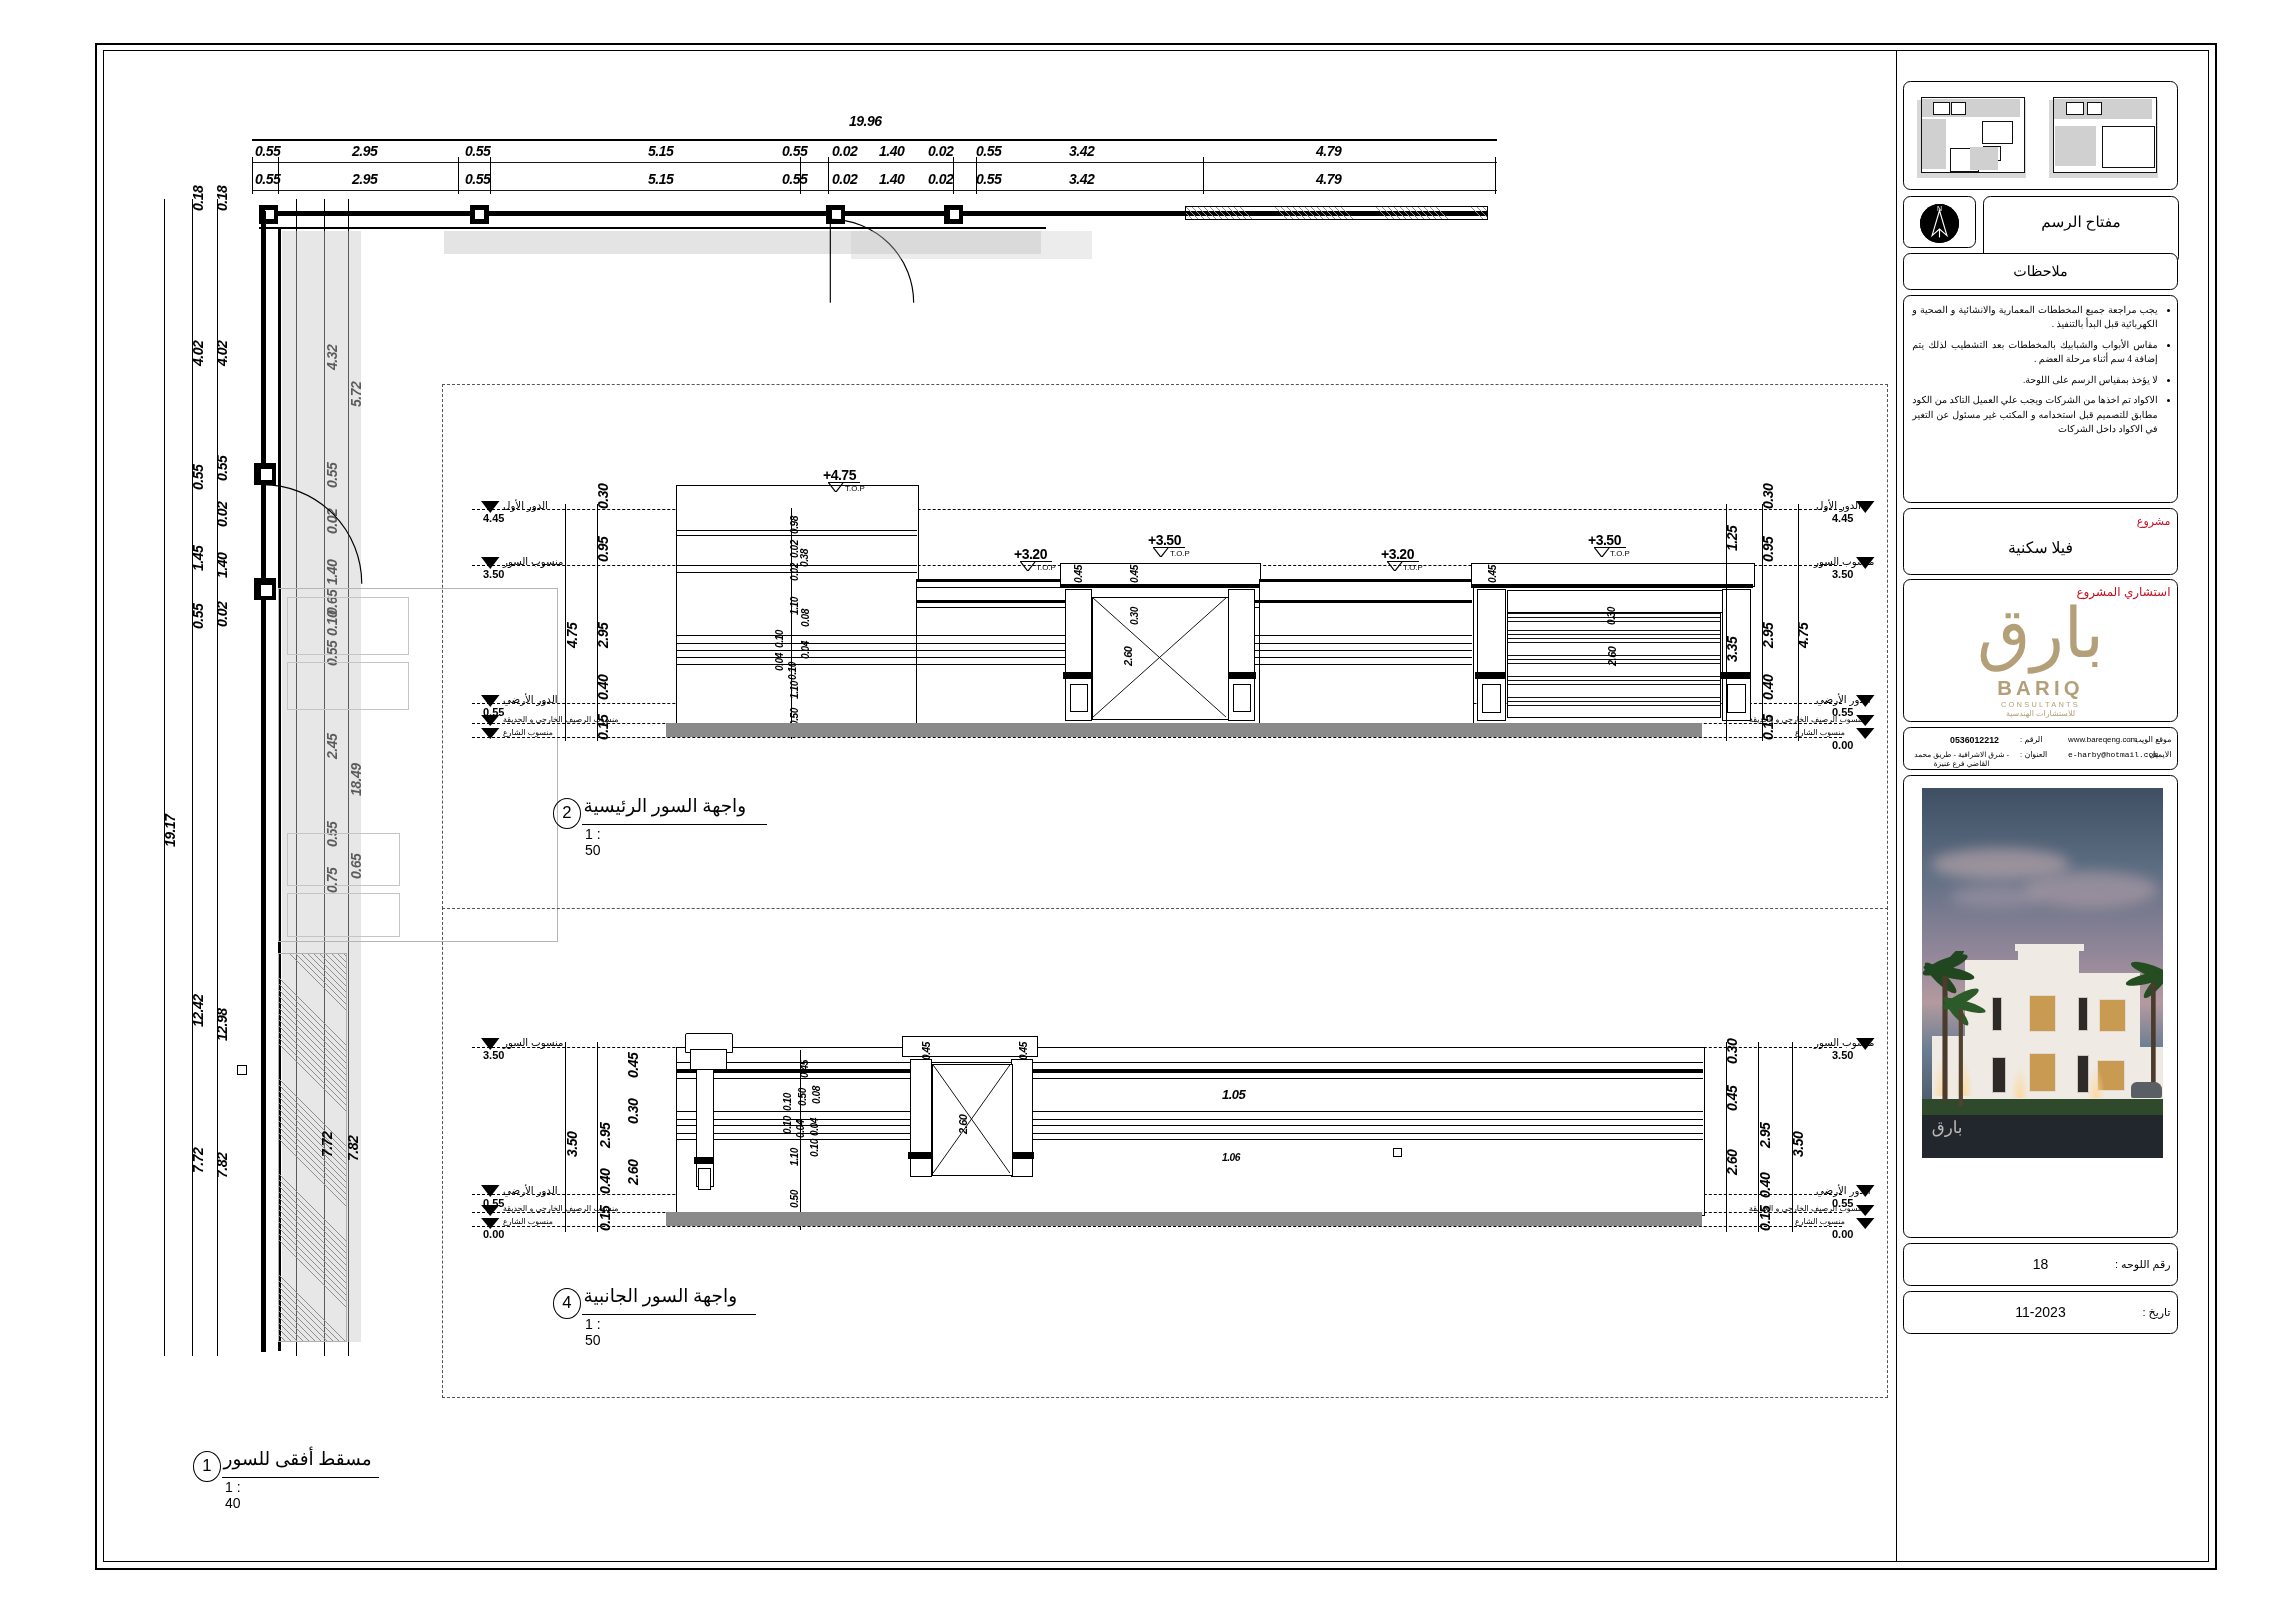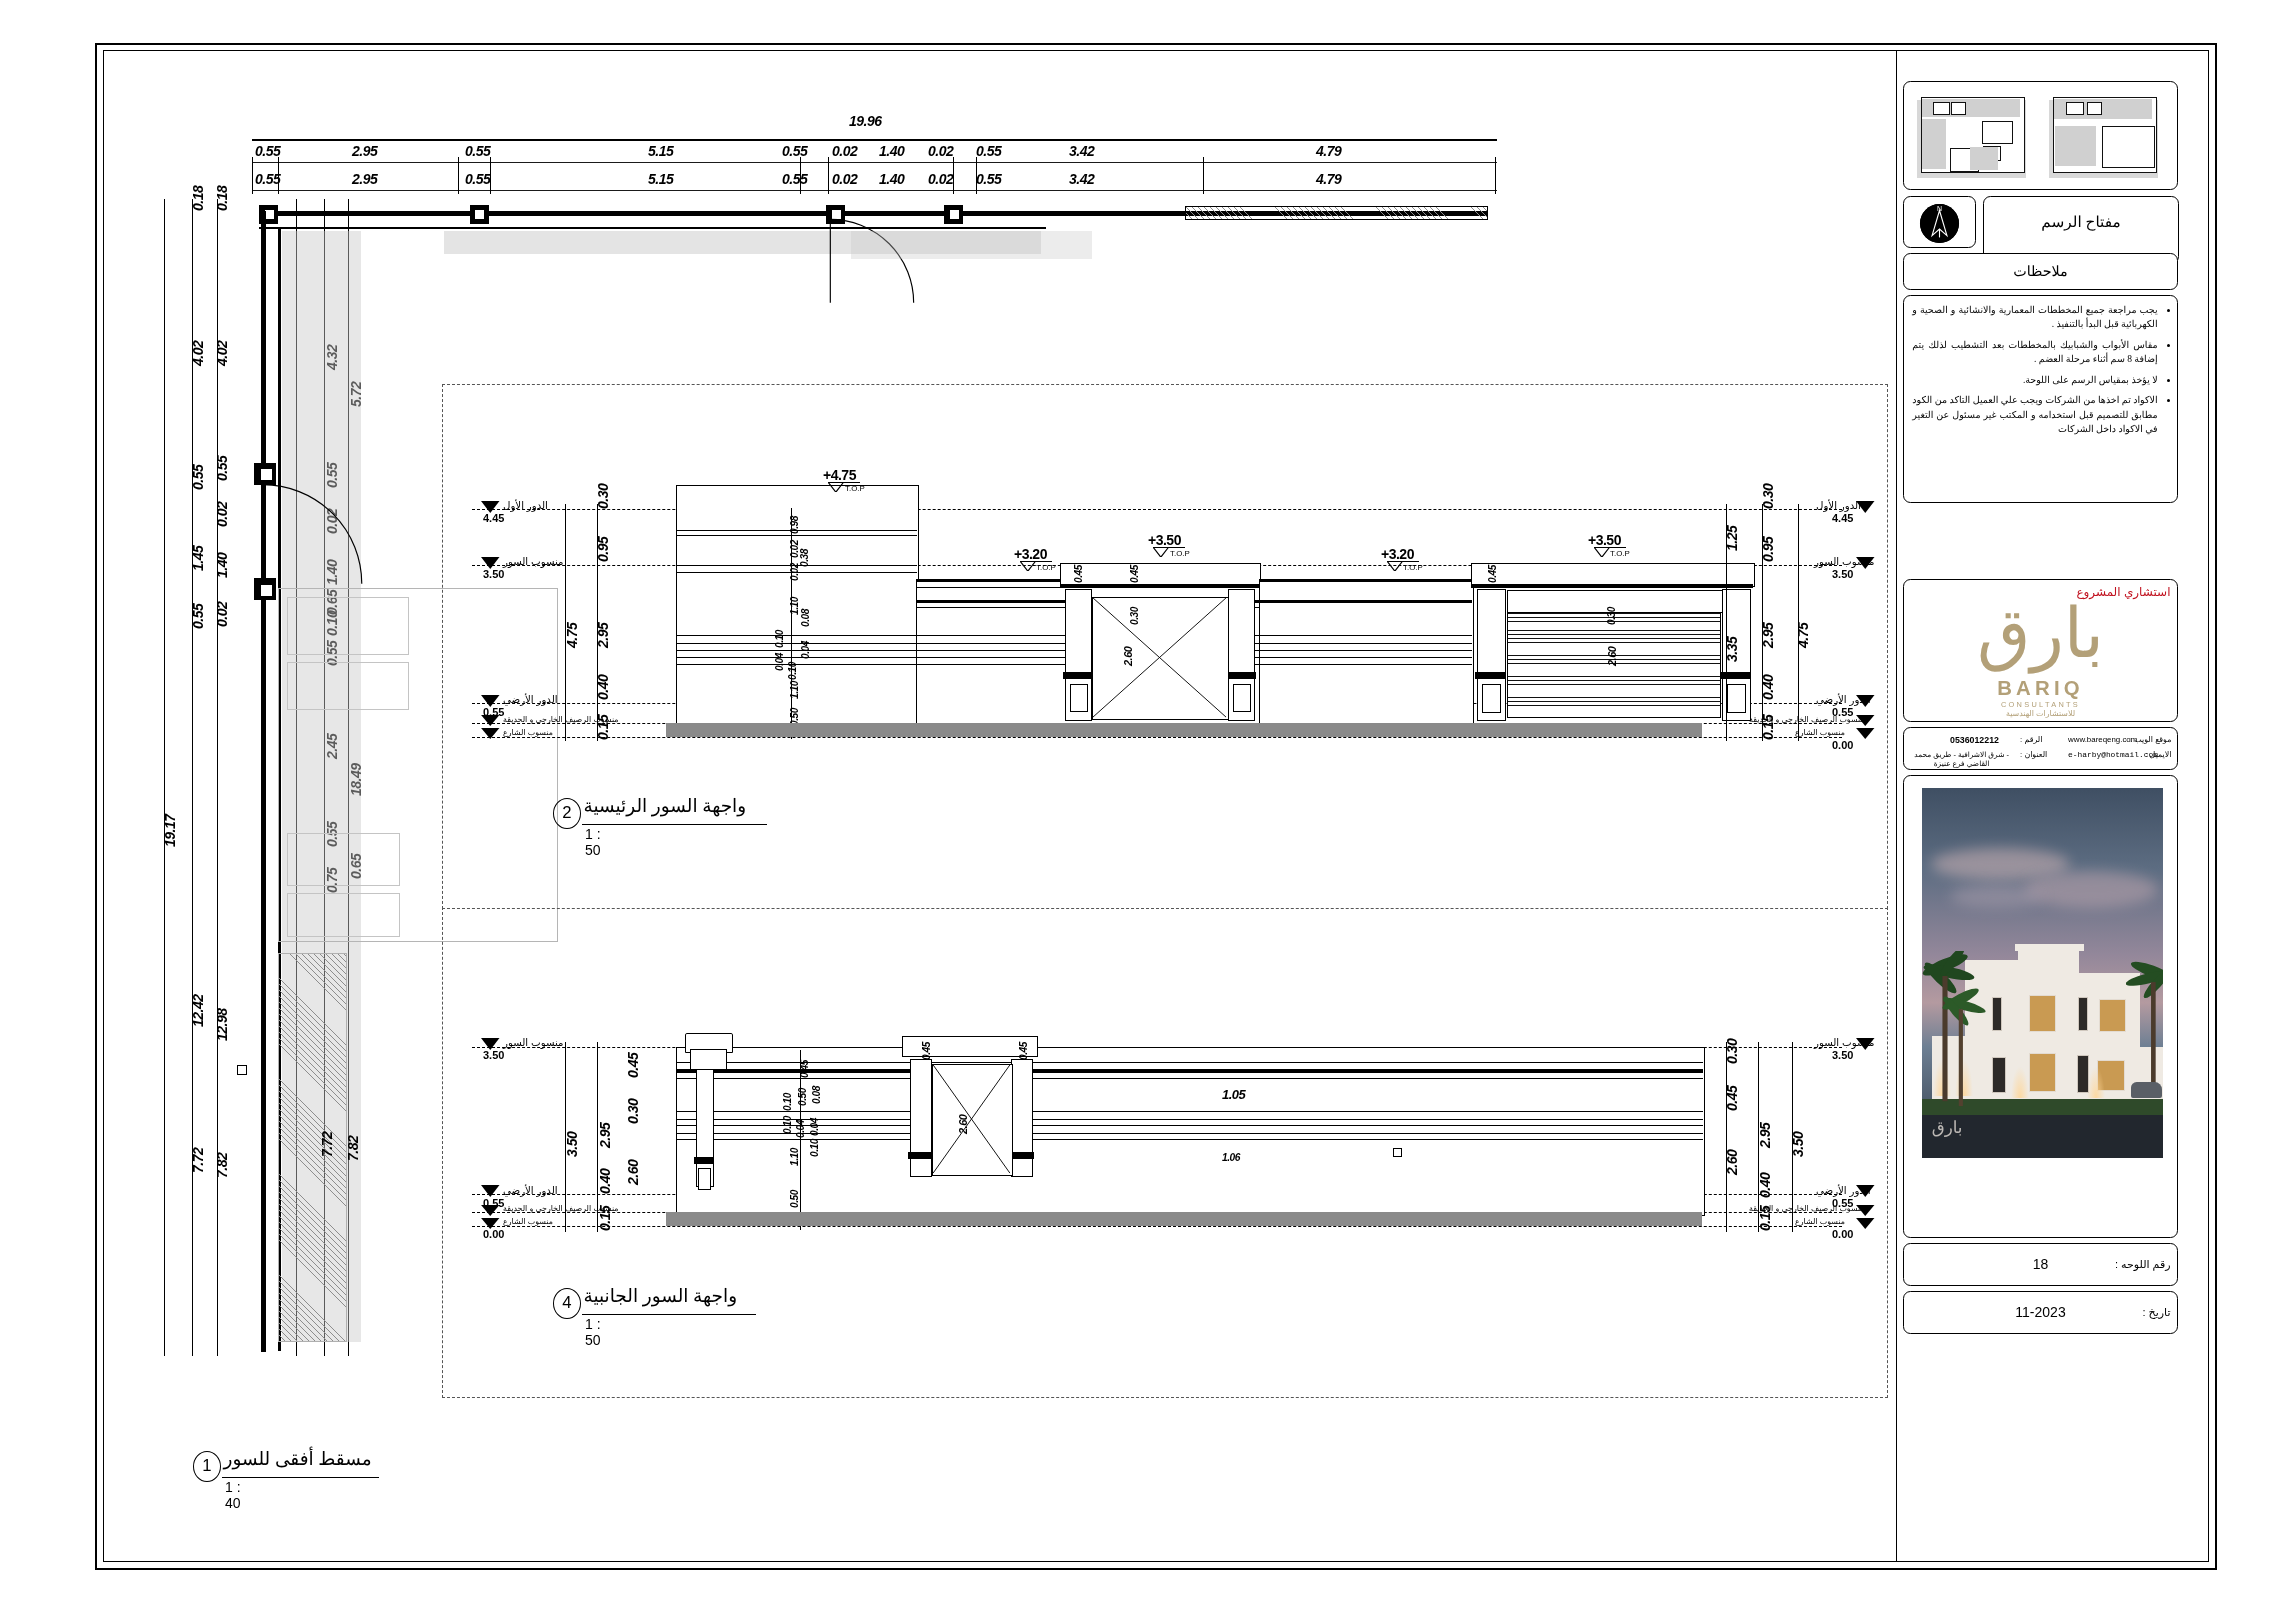--- a/index.html
+++ b/index.html
@@ -663,27 +663,31 @@
     </div>
 
     <div class="tb" style="top:172px;width:275px;height:37px;">
       <div class="tb-center" style="top:9.3px;font-size:14.3px;direction:rtl;font-family:'Liberation Serif',serif;">ملاحظات</div>
     </div>
 
     <div class="tb" style="top:214px;width:275px;height:208px;">
       <div class="notes-list">
         <ul>
           <li>يجب مراجعة جميع المخططات المعمارية والانشائية و الصحية و الكهربائية قبل البدأ بالتنفيذ .</li>
-          <li>مقاس الأبواب والشبابيك بالمخططات بعد التشطيب لذلك يتم إضافة 8 سم أثناء مرحلة العضم .</li>
+          <li>مقاس الأبواب والشبابيك بالمخططات بعد التشطيب لذلك يتم إضافة 4 سم أثناء مرحلة العضم .</li>
           <li>لا يؤخذ بمقياس الرسم على اللوحة.</li>
           <li>الاكواد تم اخذها من الشركات ويجب علي العميل التاكد من الكود مطابق للتصميم قبل استخدامه و المكتب غير مسئول عن التغير في الاكواد داخل الشركات</li>
         </ul>
       </div>
     </div>
 
+    <div class="tb" style="top:427px;width:275px;height:67px;">
+      <div class="tb-lbl red" style="top:5.6px;">مشروع</div>
+      <div class="tb-center" style="top:29px;font-size:15.7px;direction:rtl;font-family:'Liberation Serif',serif;">فيلا سكنية</div>
+    </div>
 
     <div class="tb" style="top:498px;width:275px;height:143px;">
       <div class="tb-lbl red" style="top:4.6px;font-size:12px;">استشاري المشروع</div>
       <div class="logo-wrap" style="top:18.5px;">
         <div class="logo-ar">بارق</div>
       </div>
       <div class="logo-wrap" style="top:97px;">
         <div class="logo-en">BARIQ</div>
         <div class="logo-sub">CONSULTANTS</div>
         <div class="logo-ar2">للاستشارات الهندسية</div>

